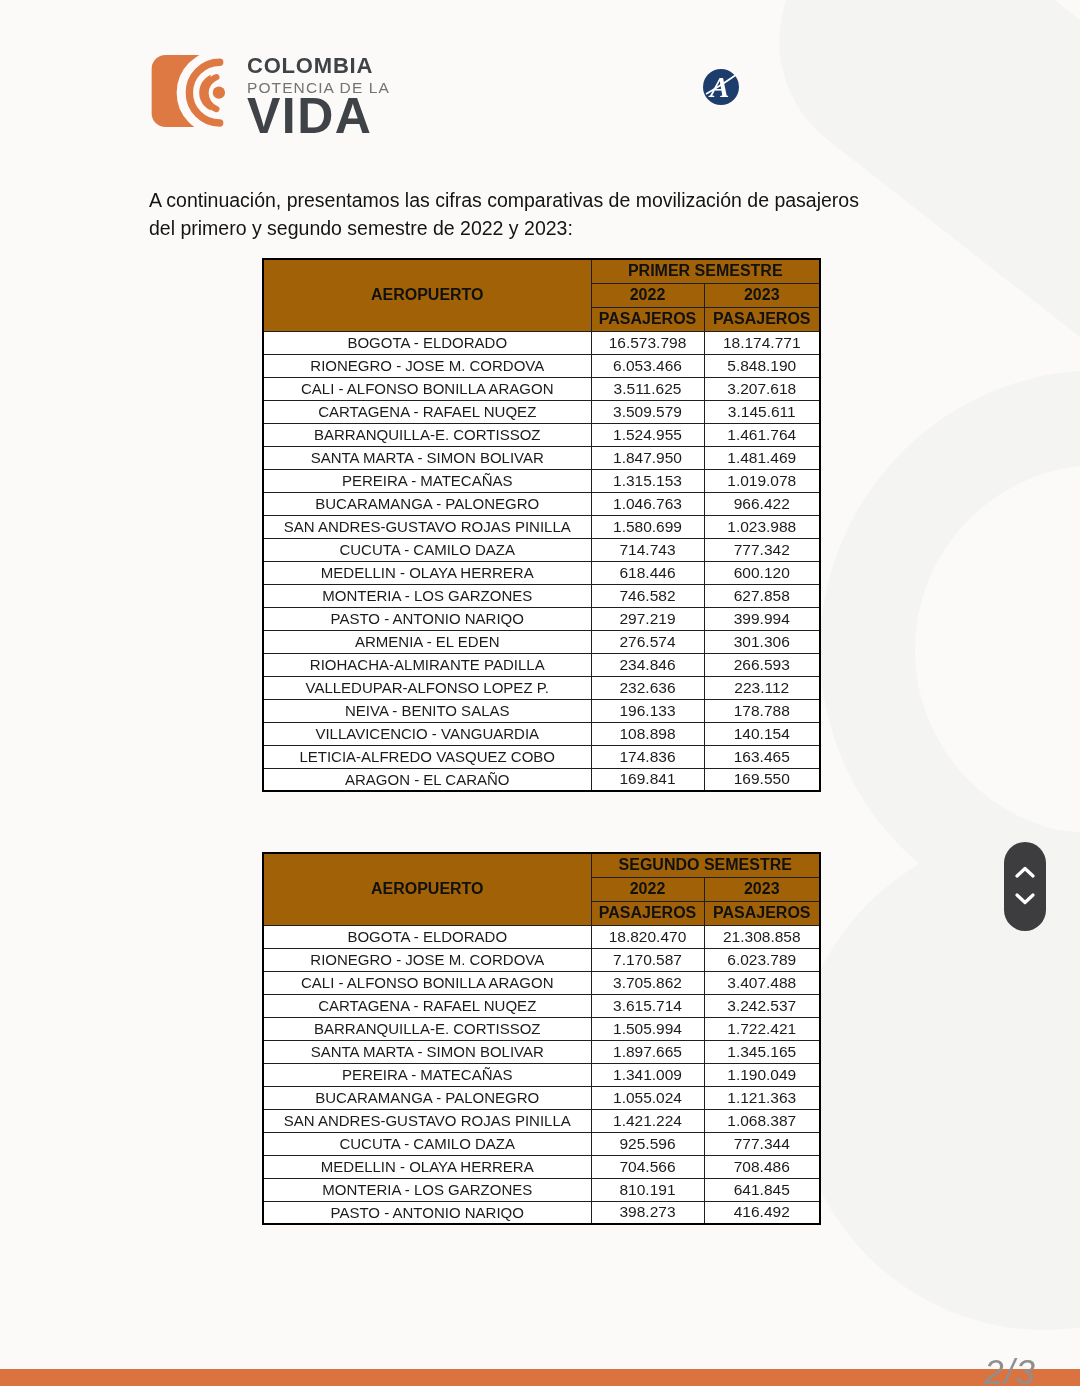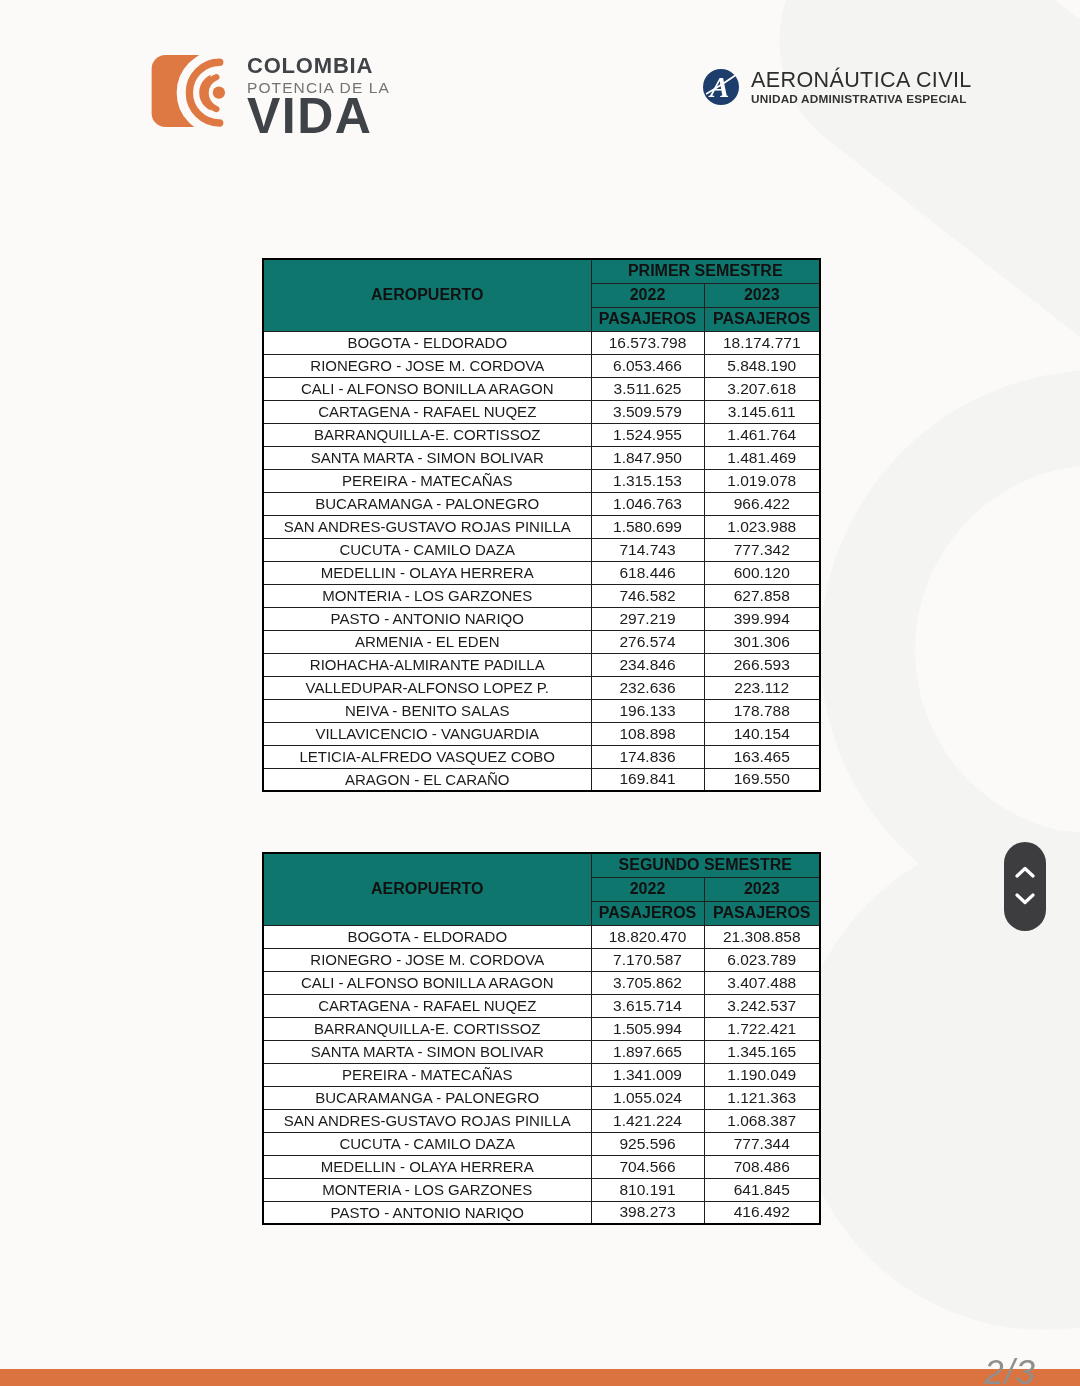--- a/index.html
+++ b/index.html
@@ -36,21 +36,21 @@
   
   .tbl-wrap { position:absolute; left:262px; z-index:2; }
   .tbl-wrap.first  { top:258px; }
   .tbl-wrap.second { top:852px; }
   table.data-table {
     border-collapse:collapse; table-layout:fixed; width:557px;
     background:#fff; border:2.5px solid #000;
   }
   table.data-table th, table.data-table td { border:1.5px solid #1f1f1f; overflow:hidden; white-space:nowrap; }
   table.data-table thead th {
-    background:#0f766e; font-weight:bold; font-size:16px; height:24px;
+    background:#a16207; font-weight:bold; font-size:16px; height:24px;
     text-align:center; color:#111;
   }
   table.data-table tbody td {
     height:23px; font-size:15.5px; text-align:center; color:#1b1b1b;
   }
   table.data-table tbody td.airport { font-size:15px; }
 
   
   .scroll-pill {
     position:absolute; right:34px; top:842px; width:42px; height:89px;
@@ -93,27 +93,25 @@
 </div>
 
 <div class="aerocivil-logo">
   <span>
     <svg width="40" height="40" viewBox="0 0 40 40">
       <circle cx="19" cy="21" r="18" fill="#1d3e6d"></circle>
       <path d="M4 28 Q 20 19 38 6" stroke="#ffffff" stroke-width="1.6" fill="none"></path>
       <text x="8" y="31" font-family="Liberation Serif, serif" font-style="italic" font-weight="bold" font-size="29" fill="#ffffff">A</text>
     </svg>
   </span>
-  <div class="aerocivil-text">
-    <div class="aerocivil-title">AERONÁUTICA CIVIL</div>
-    <div class="aerocivil-sub">UNIDAD ADMINISTRATIVA ESPECIAL</div>
-  </div>
 </div>
 
 <div class="intro">
+  <div>A continuación, presentamos las cifras comparativas de movilización de pasajeros</div>
+  <div>del primero y segundo semestre de 2022 y 2023:</div>
 </div>
 
 <div class="tbl-wrap first">
   <table class="data-table">
     <colgroup>
         <col style="width:328px">
         <col style="width:113px">
         <col style="width:116px">
       </colgroup>
     <thead>

